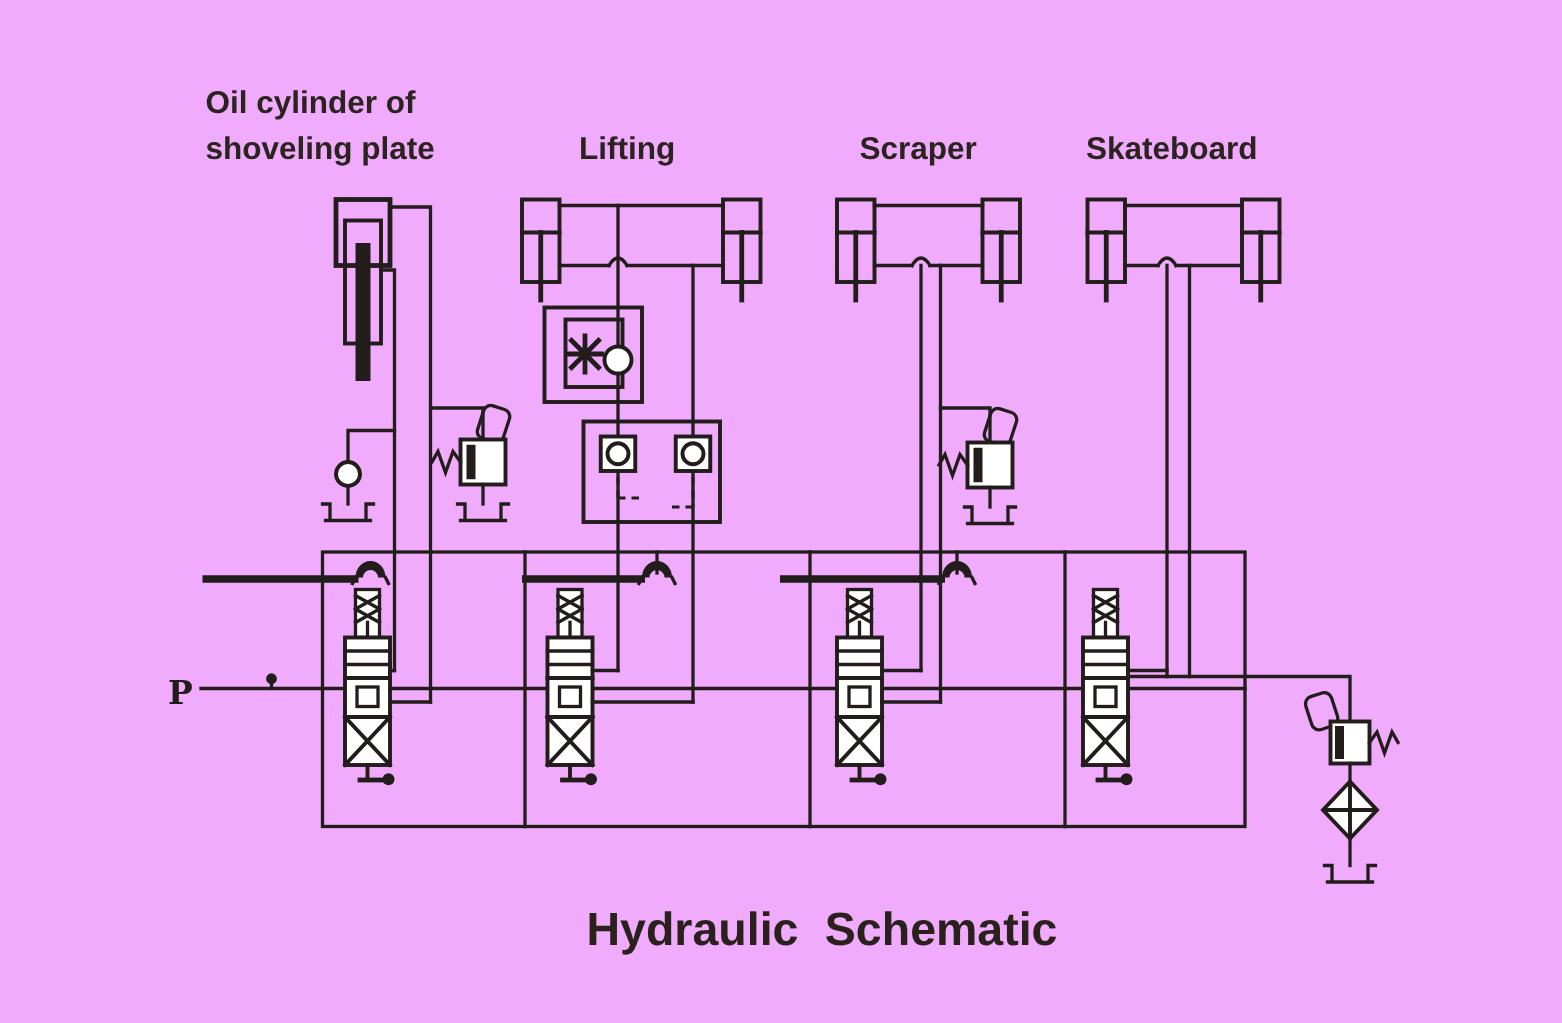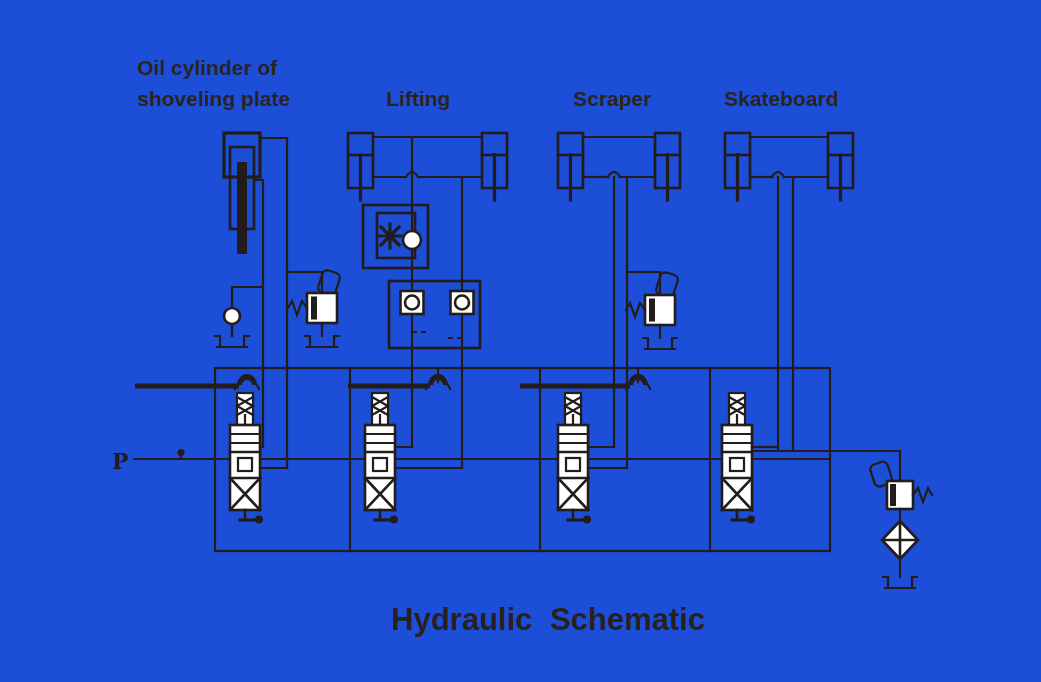--- a/index.html
+++ b/index.html
@@ -1,16 +1,16 @@
 <!DOCTYPE html>
 <html><head>
 <meta charset="utf-8">
 <style>
   html,body{margin:0;padding:0;background:#ffffff;}
-  .canvas{position:relative;width:1041px;height:682px;background:#1d4ed8;overflow:hidden;
+  .canvas{position:relative;width:1041px;height:682px;background:#f0abfc;overflow:hidden;
           font-family:"Liberation Sans",sans-serif;}
   svg{display:block;}
   
   .s  {stroke:#221d1b;stroke-width:2.2;fill:none;stroke-linecap:square;}
   .s25{stroke:#221d1b;stroke-width:2.6;fill:none;stroke-linecap:square;}
   .s3 {stroke:#221d1b;stroke-width:3.2;fill:none;stroke-linecap:square;}
   .s5 {stroke:#221d1b;stroke-width:5;fill:none;stroke-linecap:butt;}
   .dash{stroke:#221d1b;stroke-width:2;fill:none;stroke-dasharray:5 4;}
   .wfill{fill:#ffffff;}
   .ink{fill:#221d1b;stroke:none;}

